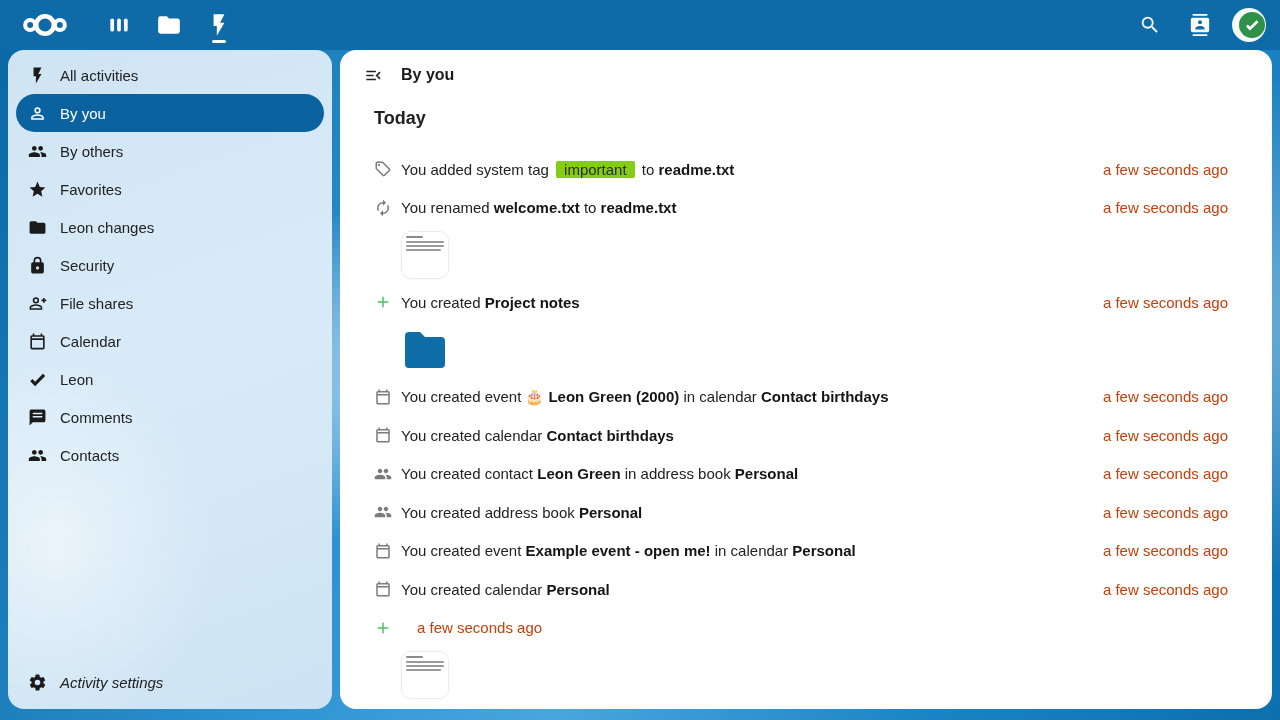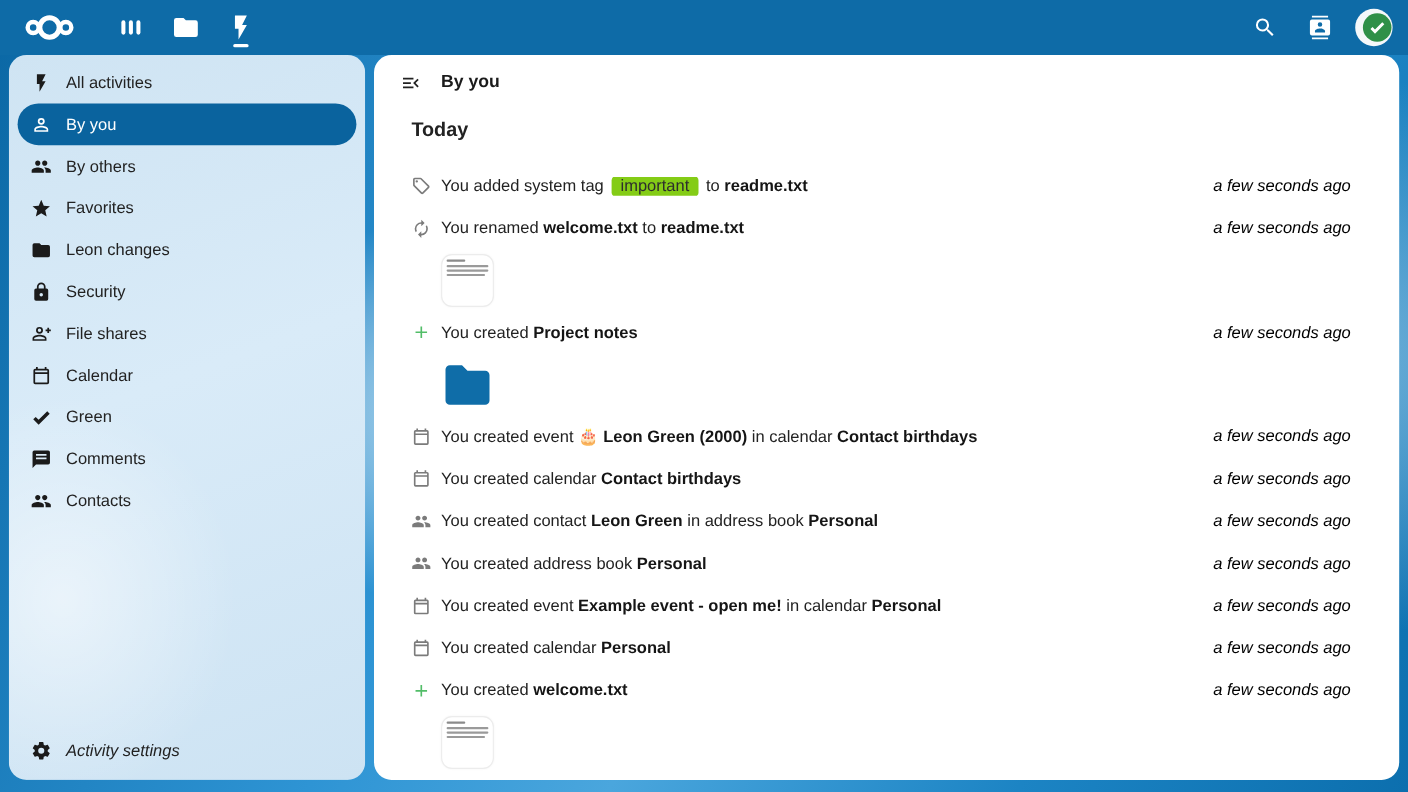--- a/index.html
+++ b/index.html
@@ -57,21 +57,21 @@
   #page-title { font-size:16px; font-weight:700; color:#1b1b1b; margin-left:13px; }
   #section-heading { font-size:18px; font-weight:700; color:#222; margin:15px 0 0 0; line-height:30px; }
 
   #rows { margin-top:17px; }
   .activity-row { display:flex; align-items:center; height:38.5px; font-size:15px; color:#222; }
   .row-icon { width:18px; height:18px; flex:none; margin-right:9px; color:#7b7b7b; display:flex; align-items:center; justify-content:center; }
   .row-icon.green { color:#52bd68; }
   .row-text { flex:1; white-space:nowrap; overflow:hidden; text-overflow:ellipsis; }
   .row-text strong { font-weight:700; color:#151515; }
   .badge { background:#84cc16; border-radius:4px; padding:1px 8px; margin:0 3px; color:#2d2d2d; }
-  .row-time { color:#000000; font-size:15px; margin-left:16px; white-space:nowrap;font-style:italic; }
+  .row-time { color:#c2410c; font-size:15px; margin-left:16px; white-space:nowrap; }
 
   .preview-wrap { height:56px; display:flex; align-items:center; padding-left:27px; }
   .file-preview {
     width:48px; height:48px; border:1px solid #ececec; border-radius:10px;
     background:#fff; padding:4px 4px 0 4px; cursor:pointer;
     box-shadow:0 0 2px rgba(0,0,0,.05);
   }
   .file-preview .fl { height:2px; background:#9a9a9a; margin-bottom:2px; border-radius:1px; }
   .file-preview .fl.l1 { width:45%; background:#8b8b8b; margin-bottom:3px; }
   .file-preview .fl.l4 { width:92%; }
@@ -202,21 +202,21 @@
           </svg>
         </span>
         <span>Calendar</span>
       </div>
       <div class="nav-item">
         <span class="nav-icon">
           <svg width="19" height="19" viewBox="0 0 24 24" fill="currentColor">
             <path d="M9 20.42 2.79 14.21l2.83-2.83L9 14.77l9.88-9.89 2.83 2.83L9 20.42z"></path>
           </svg>
         </span>
-        <span>Green</span>
+        <span>Leon</span>
       </div>
       <div class="nav-item">
         <span class="nav-icon">
           <svg width="19" height="19" viewBox="0 0 24 24" fill="currentColor">
             <path d="M20 2H4a2 2 0 0 0-2 2v18l4-4h14a2 2 0 0 0 2-2V4a2 2 0 0 0-2-2m-2 10H6v-2h12v2m0-4H6V6h12v2z"></path>
           </svg>
         </span>
         <span>Comments</span>
       </div>
       <div class="nav-item">
@@ -343,21 +343,20 @@
           </span>
           <span class="row-text"><span>You created calendar </span><strong>Personal</strong></span>
           <span class="row-time">a few seconds ago</span>
         </div>
         <div class="activity-row">
           <span class="row-icon green">
             <svg width="18" height="18" viewBox="0 0 24 24" fill="currentColor">
               <path d="M19 13h-6v6h-2v-6H5v-2h6V5h2v6h6v2z"></path>
             </svg>
           </span>
-          <span class="row-text"><span>You created </span><strong>welcome.txt</strong></span>
           <span class="row-time">a few seconds ago</span>
         </div>
         <div class="preview-wrap">
           <div class="file-preview">
             <div class="fl l1"></div>
             <div class="fl"></div>
             <div class="fl"></div>
             <div class="fl l4"></div>
           </div>
         </div>

